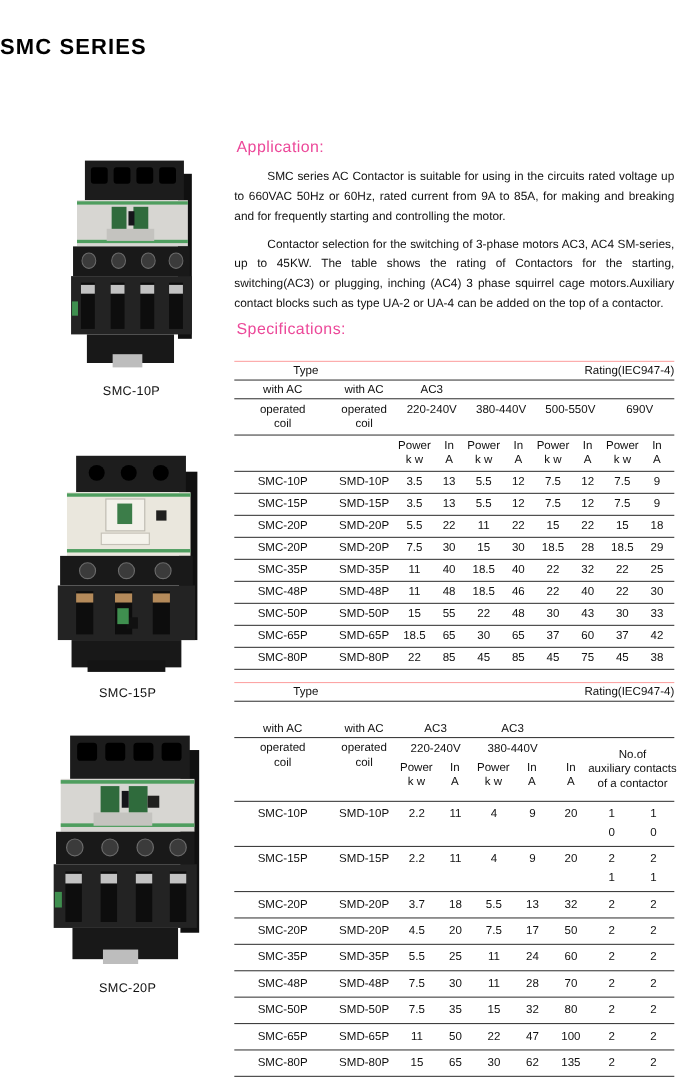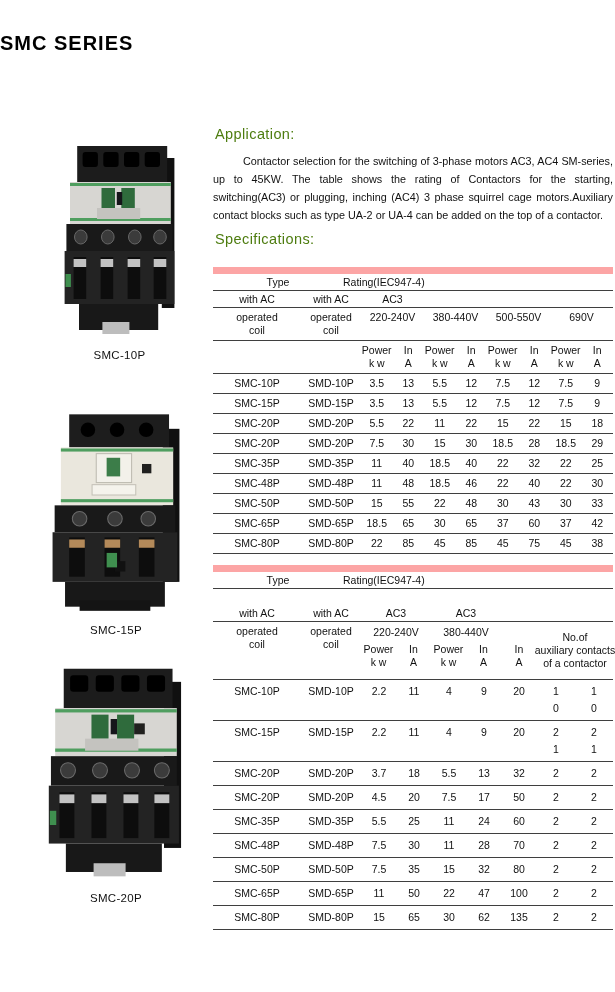--- a/index.html
+++ b/index.html
@@ -20,33 +20,33 @@
   #fig1 { left: 52px; top: 136px; width: 135px; }
   #fig2 { left: 38px; top: 404px; width: 156px; }
   #fig3 { left: 36px; top: 660px; width: 160px; }
   #fig1 svg { width: 135px; height: 205px; }
   #fig2 svg { width: 156px; height: 212px; }
   #fig3 svg { width: 160px; height: 224px; }
   .caption { font-size: 11.5px; color: #111; margin-top: 4px; letter-spacing: 0.3px; }
 
   
   #content { position: absolute; left: 213px; top: 126px; width: 400px; }
-  .section-heading { font-size: 14.5px; font-weight: 400; color: #4d7c0f; letter-spacing: 0.4px; margin: 0 0 10px 2px; }
+  .section-heading { font-size: 14.5px; font-weight: 400; color: #ec4899; letter-spacing: 0.4px; margin: 0 0 10px 2px; }
   .para {
     font-size: 10.8px; line-height: 18px; text-align: justify;
     text-indent: 30px; color: #111; margin-bottom: 7px;
   }
   #spec-heading { margin-top: 7px; margin-bottom: 20px; }
 
   
-  .spec-table { width: 400px; border-top: 7px solid #fca5a5; font-size: 10.5px; color: #111; }
+  .spec-table { width: 400px; border-top: 1px solid #fca5a5; font-size: 10.5px; color: #111; }
   #table2 { margin-top: 11px; }
   .tr { display: grid; align-items: center; text-align: center; border-bottom: 1px solid #3f3f3f; }
   .h1 { grid-template-columns: 130px 1fr; height: 17px; }
-  .h1 .left { text-align: left; }
+  .h1 .left { text-align: right; }
   .t1g { grid-template-columns: 88px 60px repeat(8, 31.5px); }
   .t1v { grid-template-columns: 88px 60px repeat(4, 63px); }
   .t2g { grid-template-columns: 88px 60px 36px 34px 36px 34px 36px 38px 38px; }
   .t2v { grid-template-columns: 88px 60px 70px 70px 36px 76px; }
   .h2 { height: 17px; }
   #table2 .h2 { height: 33px; align-items: end; padding-bottom: 2px; }
   .h3 { align-items: start; padding: 3px 0; }
   #table1 .h3 { min-height: 30px; }
   #table2 .h3 { height: 58px; }
   .h4 { padding: 3px 0; }
@@ -178,20 +178,21 @@
         <rect x="28" y="168" width="90" height="26" fill="#181818"></rect>
         <rect x="54" y="186" width="30" height="12" fill="#bdbdbd"></rect>
       </g>
     </svg>
     <figcaption class="caption">SMC-20P</figcaption>
   </figure>
 
   <div id="content">
 
     <h2 class="section-heading">Application:</h2>
+    <p class="para">SMC series AC Contactor is suitable for using in the circuits rated voltage up to 660VAC 50Hz or 60Hz, rated current from 9A to 85A, for making and breaking and for frequently starting and controlling the motor.</p>
     <p class="para">Contactor selection for the switching of 3-phase motors AC3, AC4 SM-series, up to 45KW. The table shows the rating of Contactors for the starting, switching(AC3) or plugging, inching (AC4) 3 phase squirrel cage motors.Auxiliary contact blocks such as type UA-2 or UA-4 can be added on the top of a contactor.</p>
 
     <h2 class="section-heading" id="spec-heading">Specifications:</h2>
 
     <div class="spec-table" id="table1">
       <div class="tr h1">
         <div class="cell">Type</div>
         <div class="cell left">Rating(IEC947-4)</div>
       </div>
       <div class="tr t1g h2">

